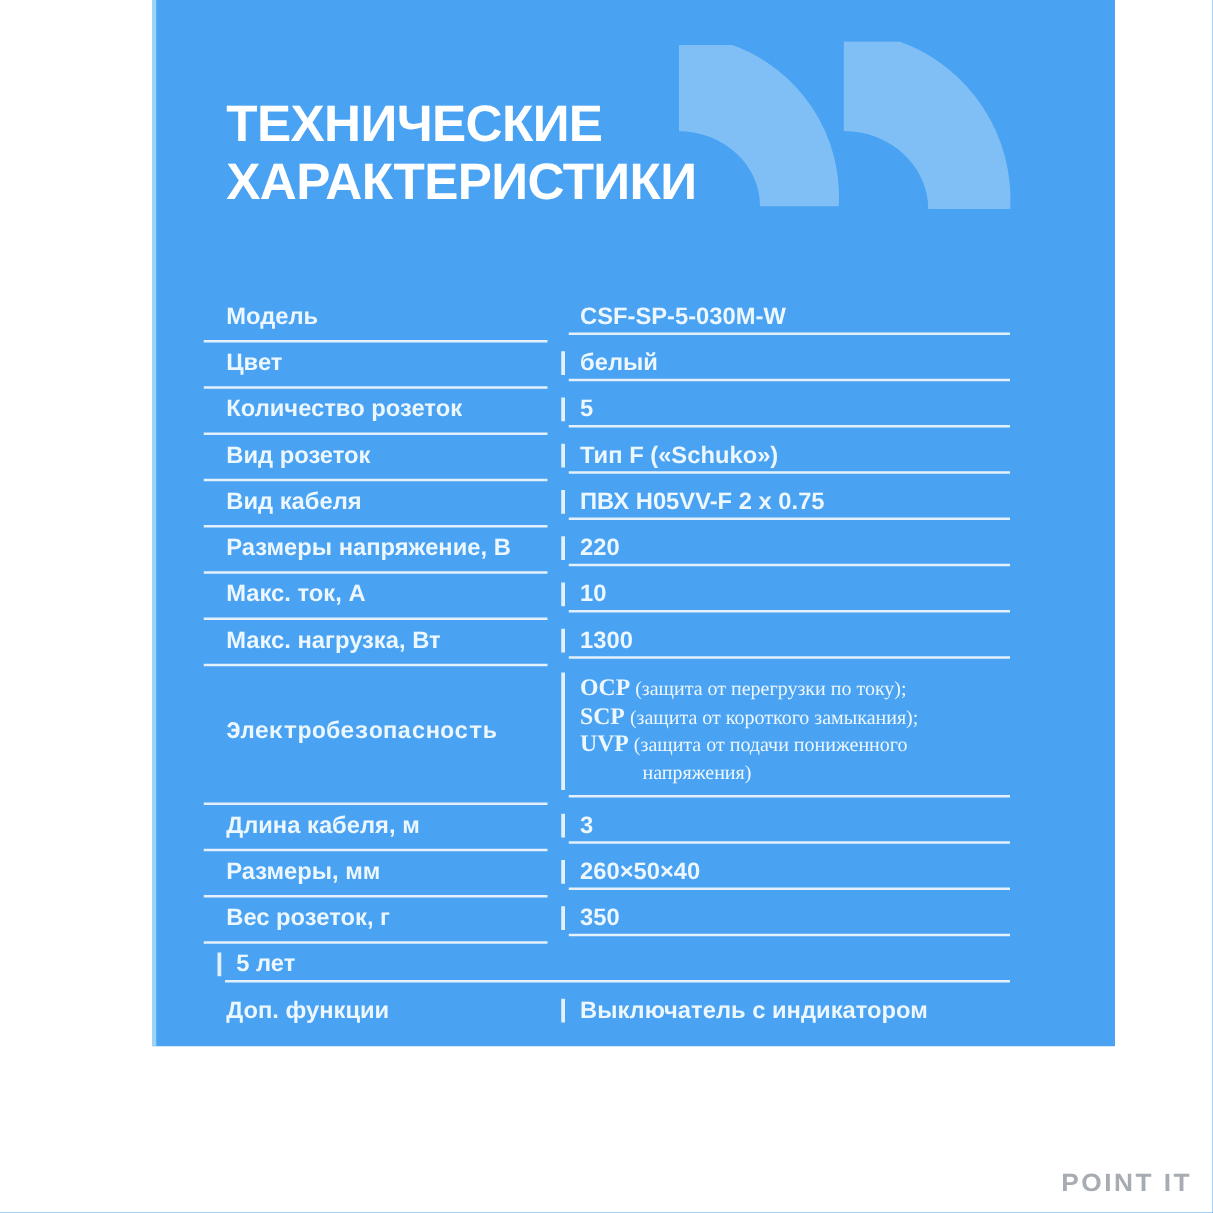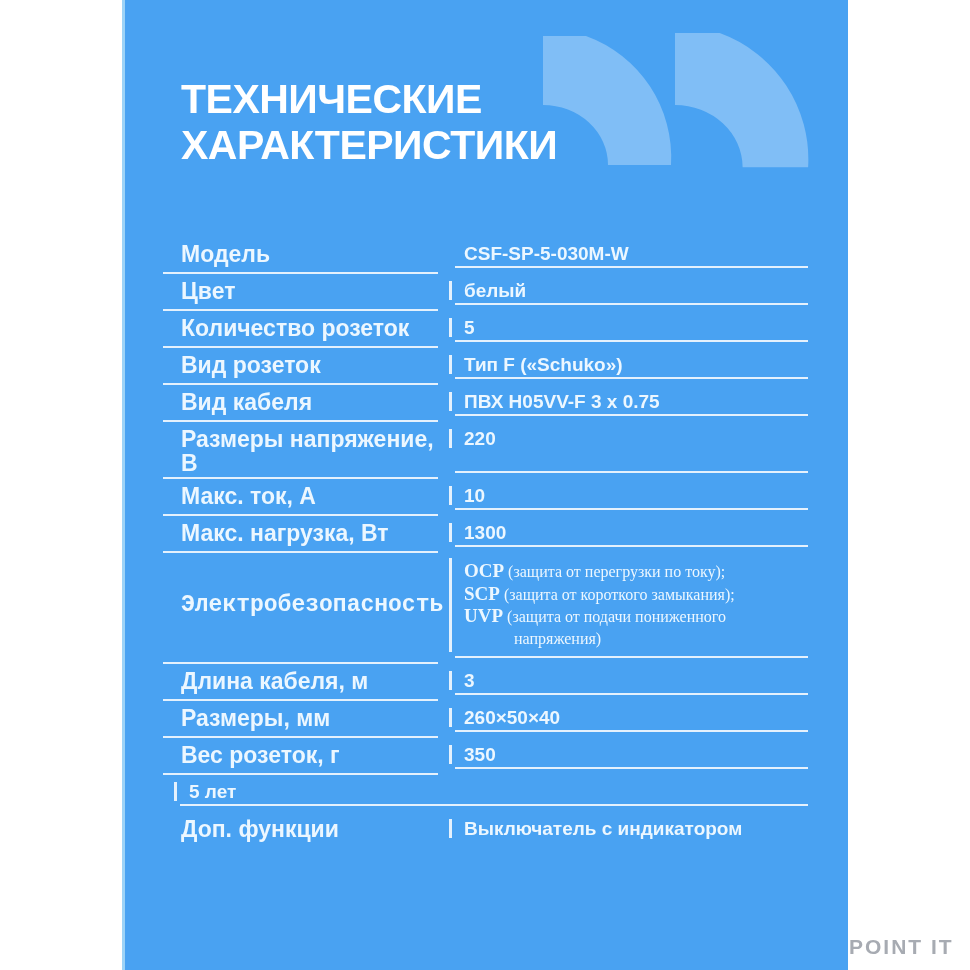--- a/index.html
+++ b/index.html
@@ -2,37 +2,38 @@
 <html><head>
 <meta charset="utf-8">
 <style>
   html,body{margin:0;padding:0;}
   body{
     width:970px;height:970px;position:relative;overflow:hidden;
     background:#ffffff;
     font-family:"Liberation Sans","DejaVu Sans",sans-serif;
   }
   .panel{
-    position:absolute;left:122px;top:0;width:726px;height:970px;
+    position:absolute;left:122px;top:0;width:726px;height:837px;
     background:#49a2f2;
     box-shadow:inset 3px 0 0 rgba(225,251,252,.55);
+    padding-left:44px;
   }
   .title{
     position:absolute;left:59px;top:76px;
     color:#ffffff;font-size:41px;font-weight:bold;line-height:46px;
     letter-spacing:-0.5px;white-space:pre-line;
   }
   .quotes{position:absolute;left:421px;top:33px;}
   .spec-table{position:absolute;left:41px;top:237px;width:645px;}
   .row{display:flex;align-items:stretch;color:#ecf7ff;}
   .cell-l{
     box-sizing:border-box;width:275px;
     border-bottom:2px solid rgba(255,255,255,.85);
     padding:5px 0 2px 18px;
-    font-size:23px;font-weight:bold;line-height:24px;
+    font-size:19px;font-weight:bold;line-height:24px;
   }
   .gap{width:17px;position:relative;flex:none;}
   .vbar{
     position:absolute;left:11px;top:7px;width:3px;height:19px;
     background:rgba(255,255,255,.85);
   }
   .cell-r{
     box-sizing:border-box;flex:1;
     border-bottom:2px solid rgba(255,255,255,.85);
     margin-bottom:6px;
@@ -94,21 +95,21 @@
         <div class="gap">
           <span class="vbar"></span>
         </div>
         <div class="cell-r">Тип F («Schuko»)</div>
       </div>
       <div class="row">
         <div class="cell-l">Вид кабеля</div>
         <div class="gap">
           <span class="vbar"></span>
         </div>
-        <div class="cell-r">ПВХ H05VV-F 3 x 0.75</div>
+        <div class="cell-r">ПВХ H05VV-F 2 x 0.75</div>
       </div>
       <div class="row">
         <div class="cell-l">Размеры напряжение, В</div>
         <div class="gap">
           <span class="vbar"></span>
         </div>
         <div class="cell-r">220</div>
       </div>
       <div class="row">
         <div class="cell-l">Макс. ток, А</div>

